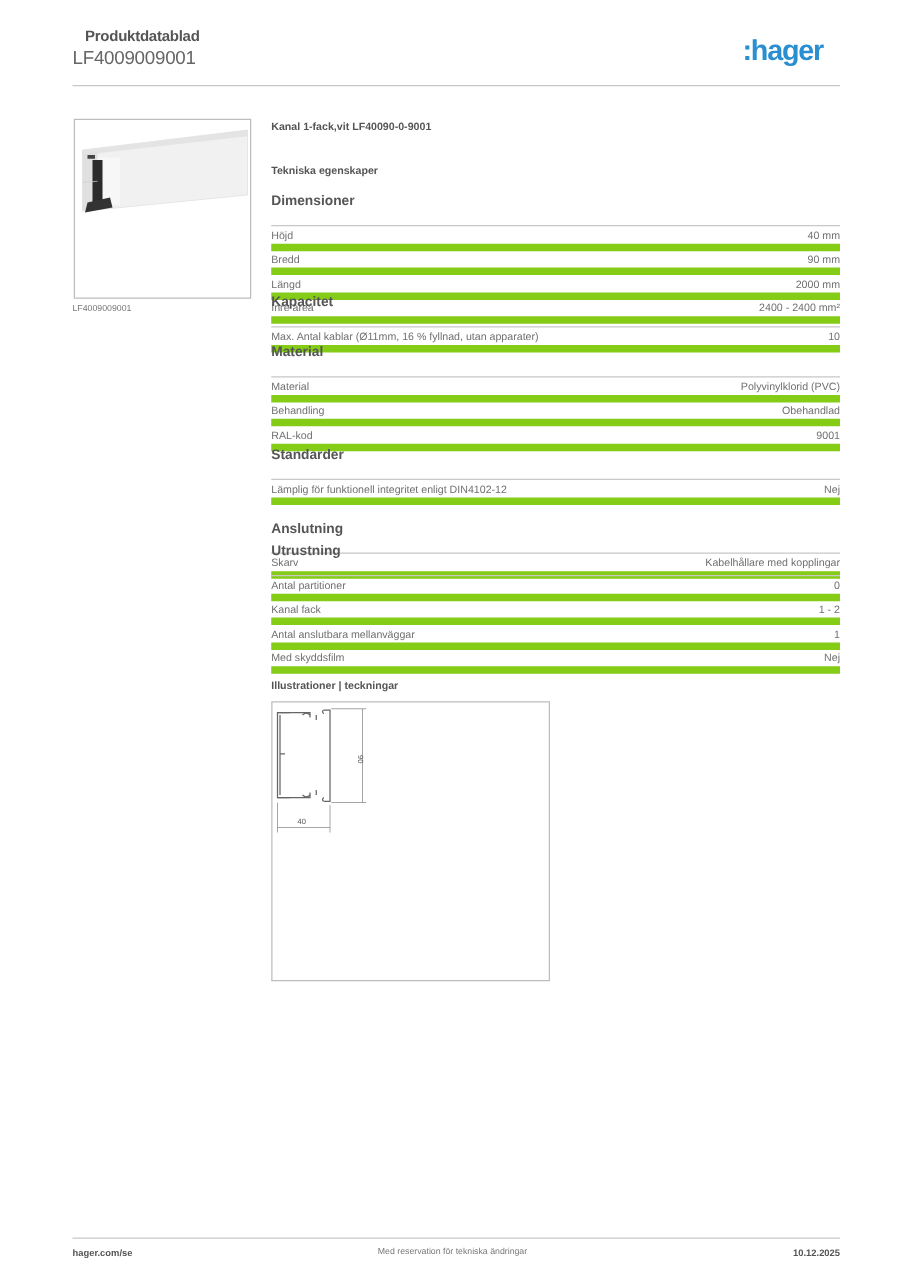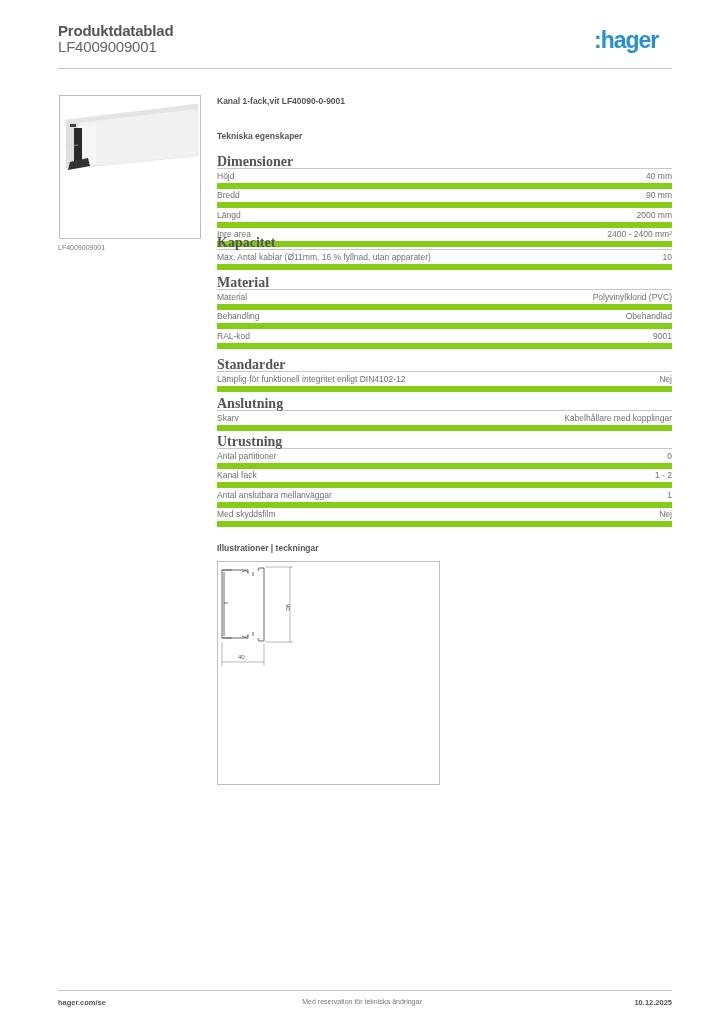--- a/index.html
+++ b/index.html
@@ -1,22 +1,22 @@
 <!DOCTYPE html>
 <html><head>
 <meta charset="utf-8">
 <style>
   html, body { margin: 0; padding: 0; background: #ffffff; }
   body {
     width: 724px; height: 1024px; position: relative; overflow: hidden;
     font-family: "Liberation Sans", sans-serif; color: #555;
   }
   .header-title {
-    position: absolute; left: 58px; top: 22px;
-    font-size: 15px; font-weight: bold; color: #555; letter-spacing: -0.2px;
+    position: absolute; left: 68px; top: 22px;
+    font-size: 12px; font-weight: bold; color: #555; letter-spacing: -0.2px;
   }
   .header-sub {
     position: absolute; left: 58px; top: 38px;
     font-size: 15px; color: #666; letter-spacing: -0.2px;
   }
   .logo {
     position: absolute; left: 594px; top: 27px;
     font-size: 23px; font-weight: bold; color: #2a8fd1; letter-spacing: -1px;
   }
   .logo .colon { font-size: 23px; }
@@ -35,22 +35,22 @@
 
   .content { position: absolute; left: 217px; top: 0; width: 455px; }
   .product-name {
     position: absolute; left: 0; top: 96px; font-size: 8.5px; font-weight: bold; color: #555;
   }
   .tech-title {
     position: absolute; left: 0; top: 131px; font-size: 8.5px; font-weight: bold; color: #555;
   }
   .section { position: absolute; left: 0; width: 455px; }
   .section-title {
-    font-size: 14px; font-weight: bold; color: #555; height: 11px; line-height: 11px;
-    padding-bottom: 1px; border-bottom: 1px solid #c8c8c8; font-family: Liberation Serif, serif;
+    font-size: 11px; font-weight: bold; color: #555; height: 11px; line-height: 11px;
+    padding-bottom: 13px; border-bottom: 1px solid #c8c8c8;
   }
   .row {
     display: flex; justify-content: space-between; align-items: center;
     height: 13.5px; font-size: 8.5px; color: #707070;
     border-bottom: 6px solid #84cc16;
   }
   .row .label, .row .value { white-space: nowrap; }
 
   .illus-title {
     position: absolute; left: 0; top: 543px; font-size: 8.5px; font-weight: bold; color: #555;
@@ -144,21 +144,21 @@
   </div>
 
   <div class="section" style="top:359px;">
     <div class="section-title">Standarder</div>
     <div class="row">
         <span class="label">Lämplig för funktionell integritet enligt DIN4102-12</span>
         <span class="value">Nej</span>
       </div>
   </div>
 
-  <div class="section" style="top:398px;">
+  <div class="section" style="top:418px;">
     <div class="section-title">Anslutning</div>
     <div class="row">
         <span class="label">Skarv</span>
         <span class="value">Kabelhållare med kopplingar</span>
       </div>
   </div>
 
   <div class="section" style="top:436px;">
     <div class="section-title">Utrustning</div>
     <div class="row">

